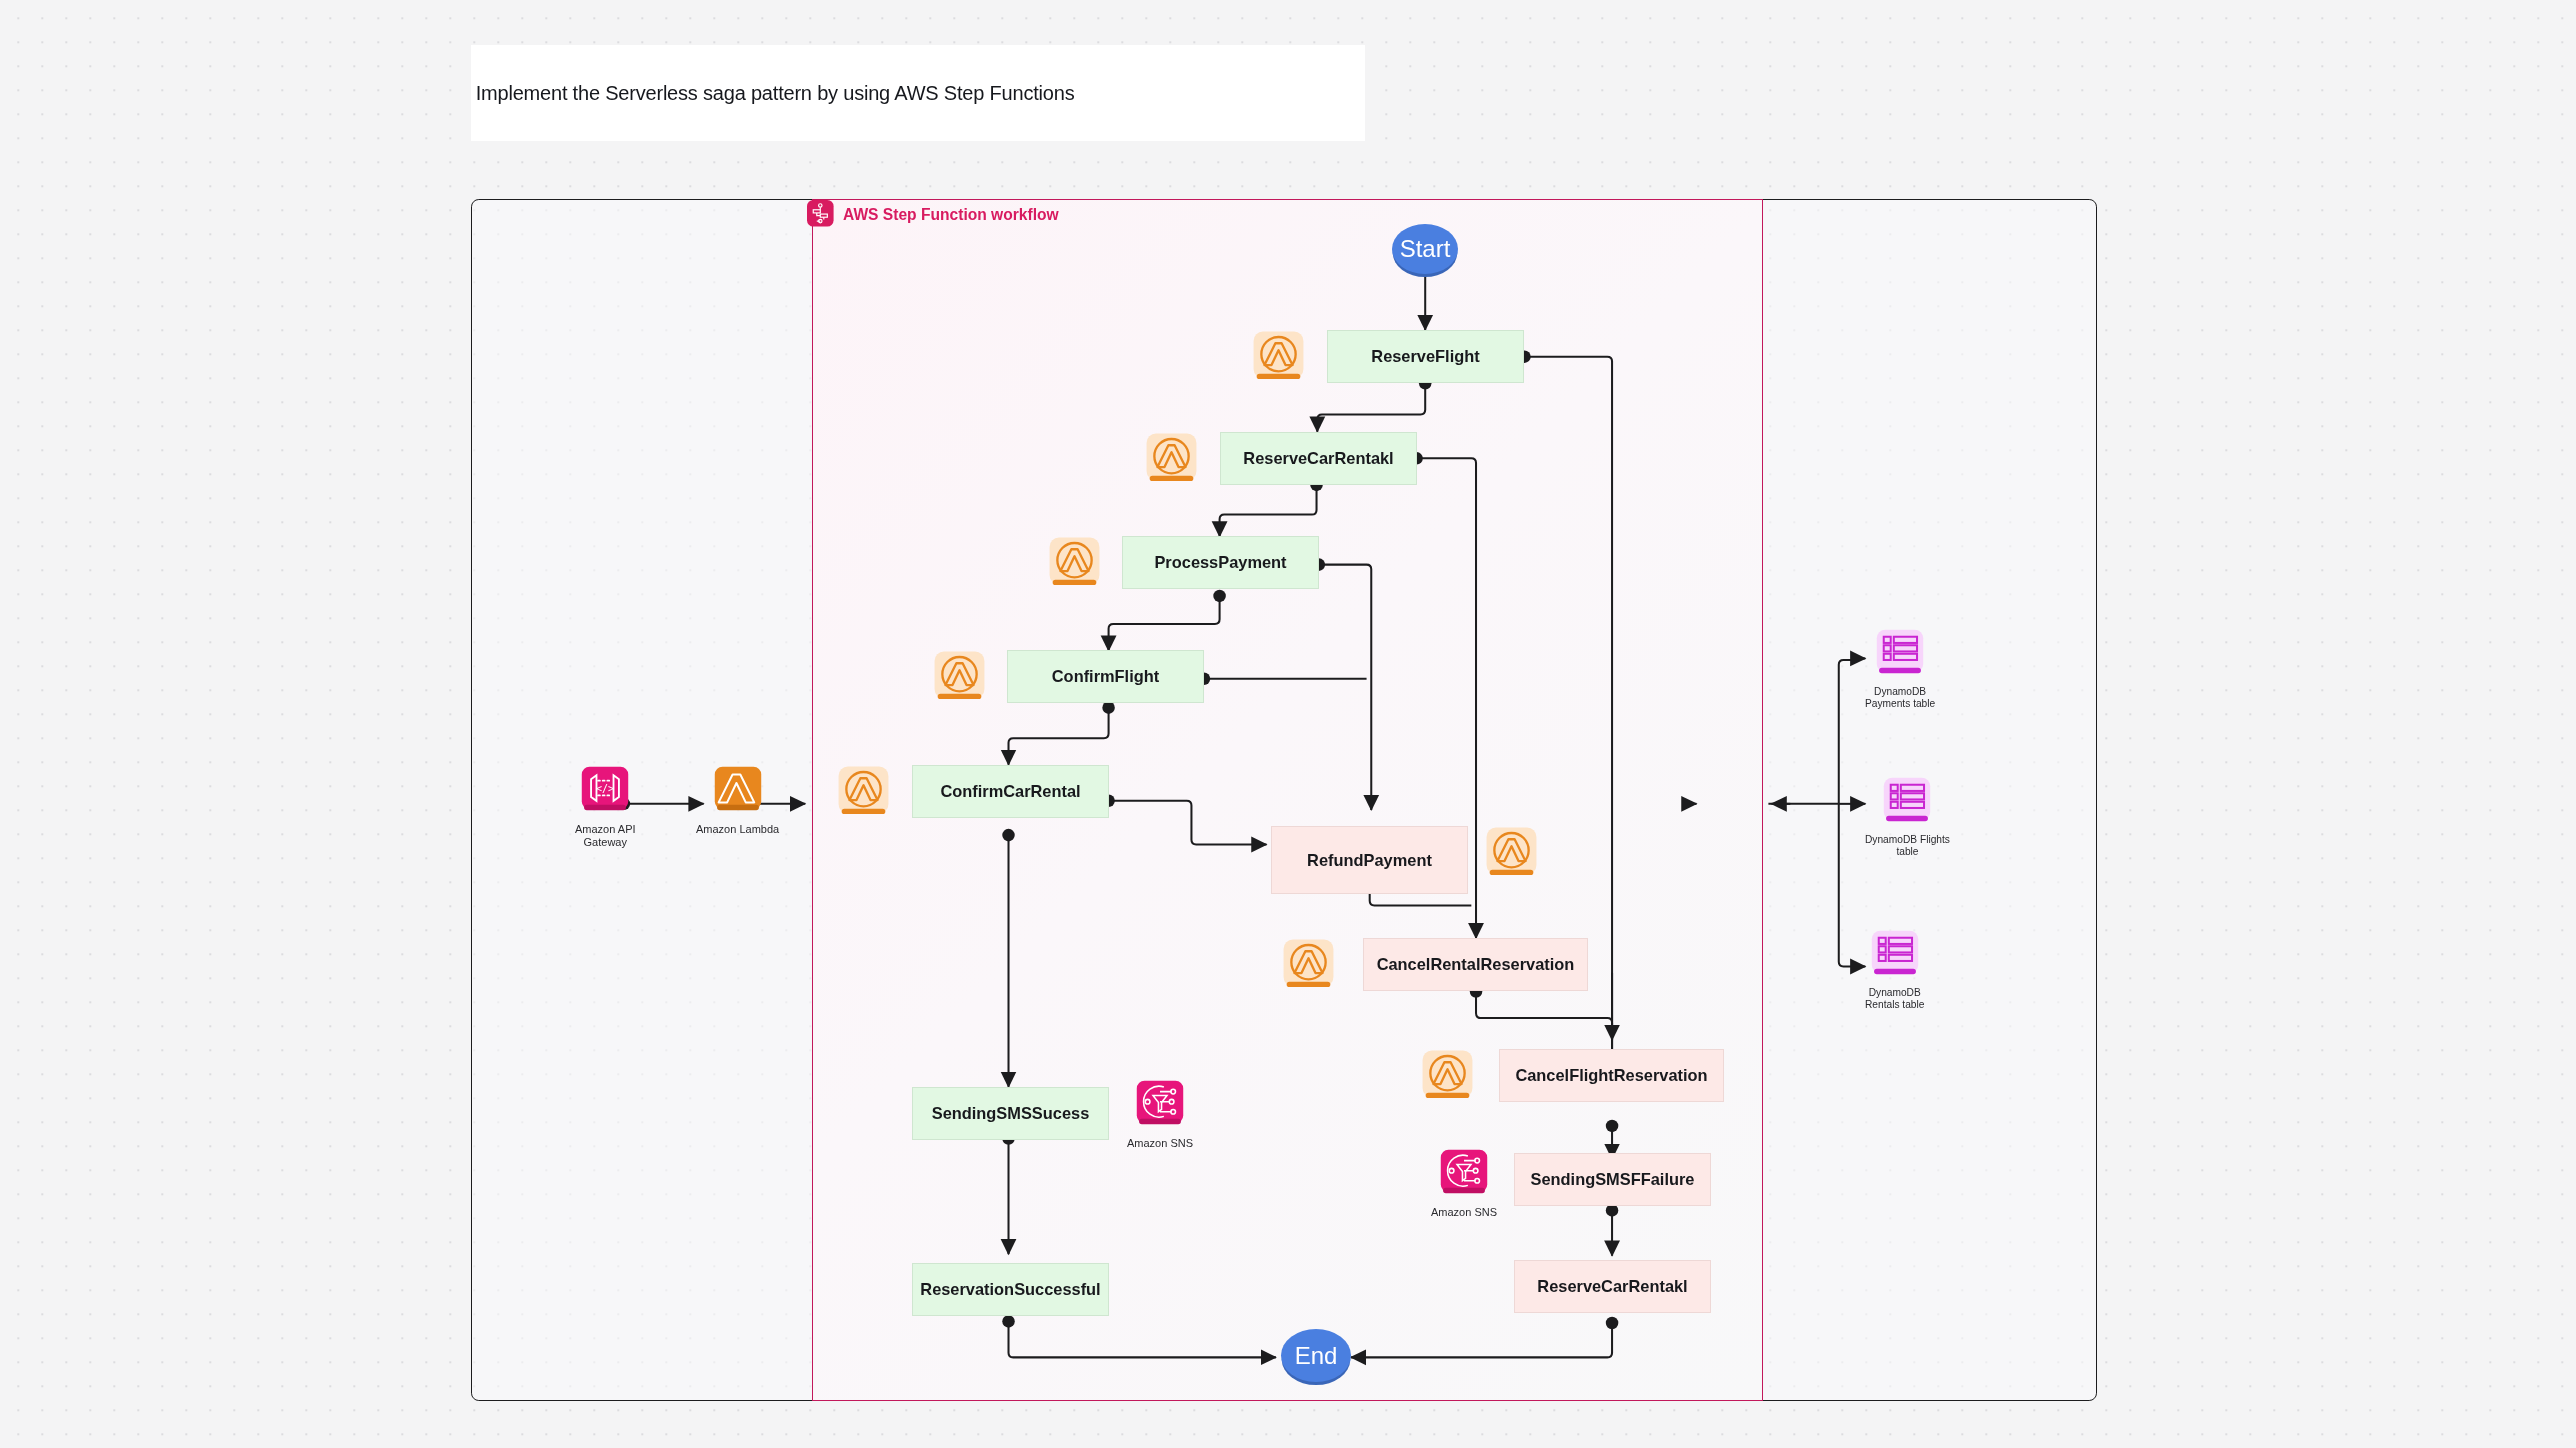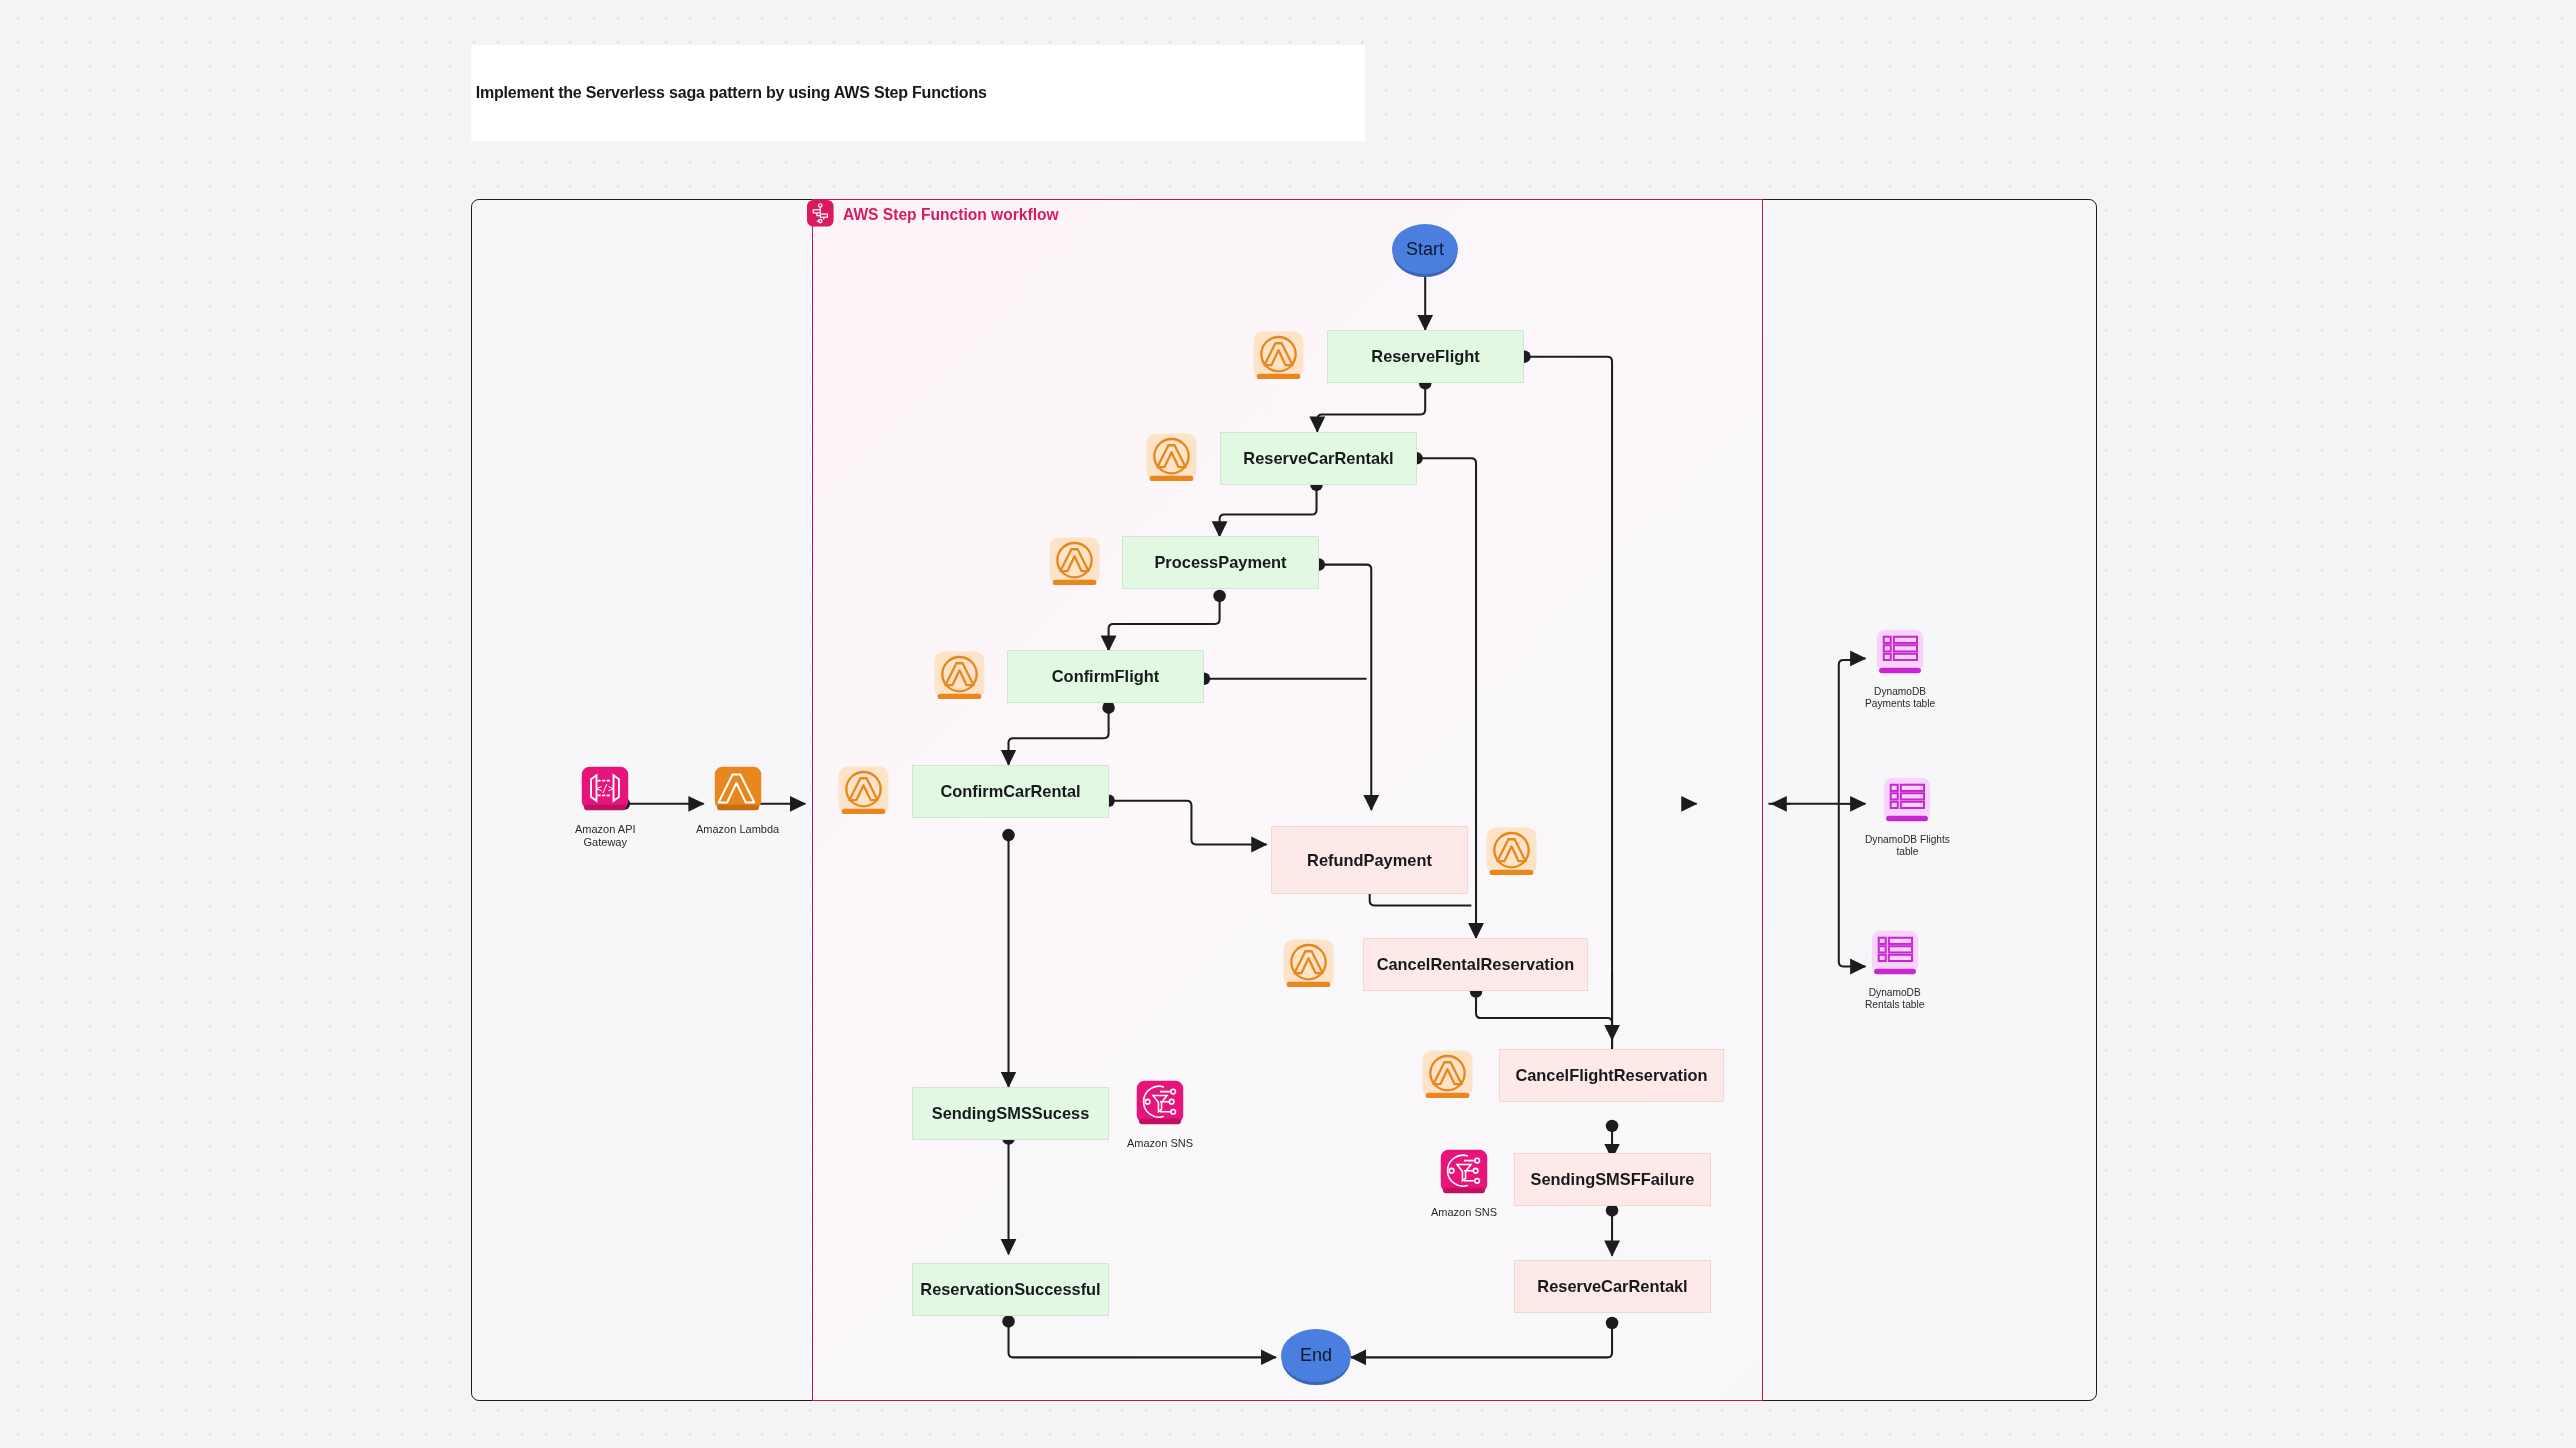--- a/index.html
+++ b/index.html
@@ -22,21 +22,21 @@
   
   #title-card {
     position: absolute;
     left: 471px; top: 45px;
     width: 894px; height: 96px;
     background: #ffffff;
     display: flex; align-items: center;
     padding-left: 4.7px;
   }
   #title-text {
-    font-size: 16px; font-weight: bold; color: #16181d;
+    font-size: 20px; font-weight: normal; color: #16181d;
     letter-spacing: -0.2px;
     text-align: center;
   }
 
   
   #outer-frame {
     position: absolute;
     left: 471px; top: 199px;
     width: 1626px; height: 1202px;
     border: 1.6px solid #1c1c1e;
@@ -74,22 +74,22 @@
     z-index: 5;
   }
   .node.success { background: #e2f8e3; border-color: #cfe6d0; }
   .node.failure { background: #fde9e7; border-color: #eed8d6; }
 
   .terminal {
     position: absolute;
     display: flex; align-items: center; justify-content: center;
     background: #4a7fe0;
     border-radius: 50%;
-    color: #0f172a;
-    font-size: 18px;
+    color: #ffffff;
+    font-size: 24px;
     box-shadow: 0 3.9px 0 -0.8px #3a66b8;
     z-index: 6;
   }
 
   
   .svc {
     position: absolute;
     display: flex; flex-direction: column; align-items: center;
     z-index: 6;
   }

